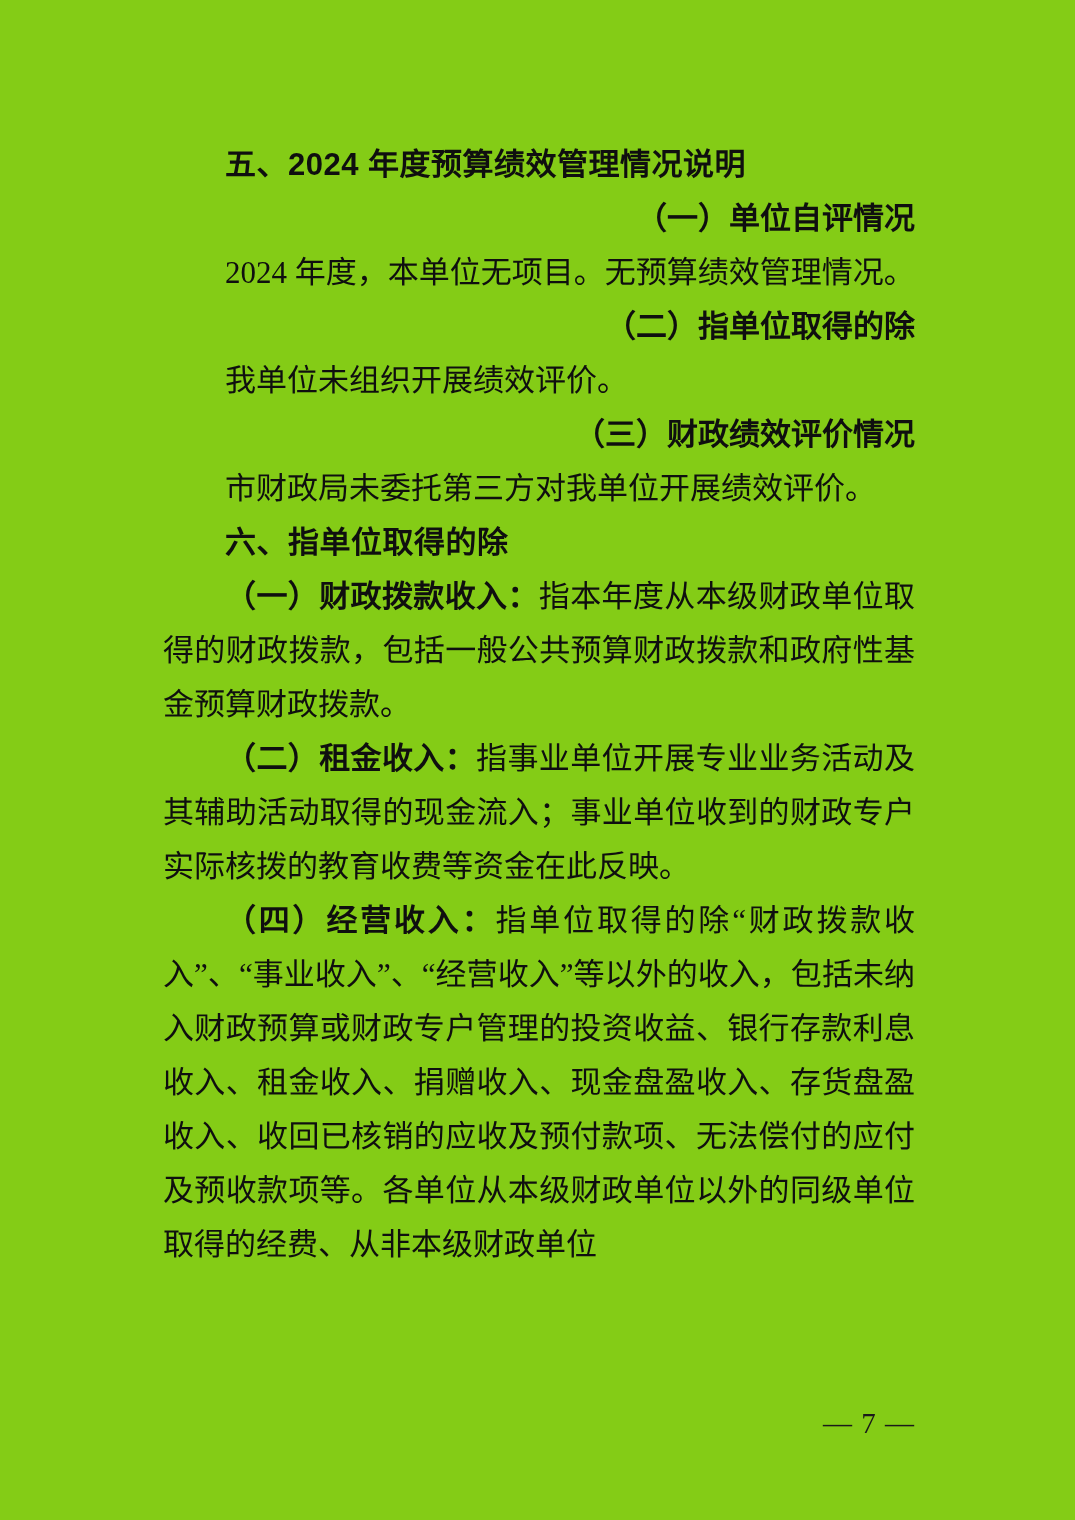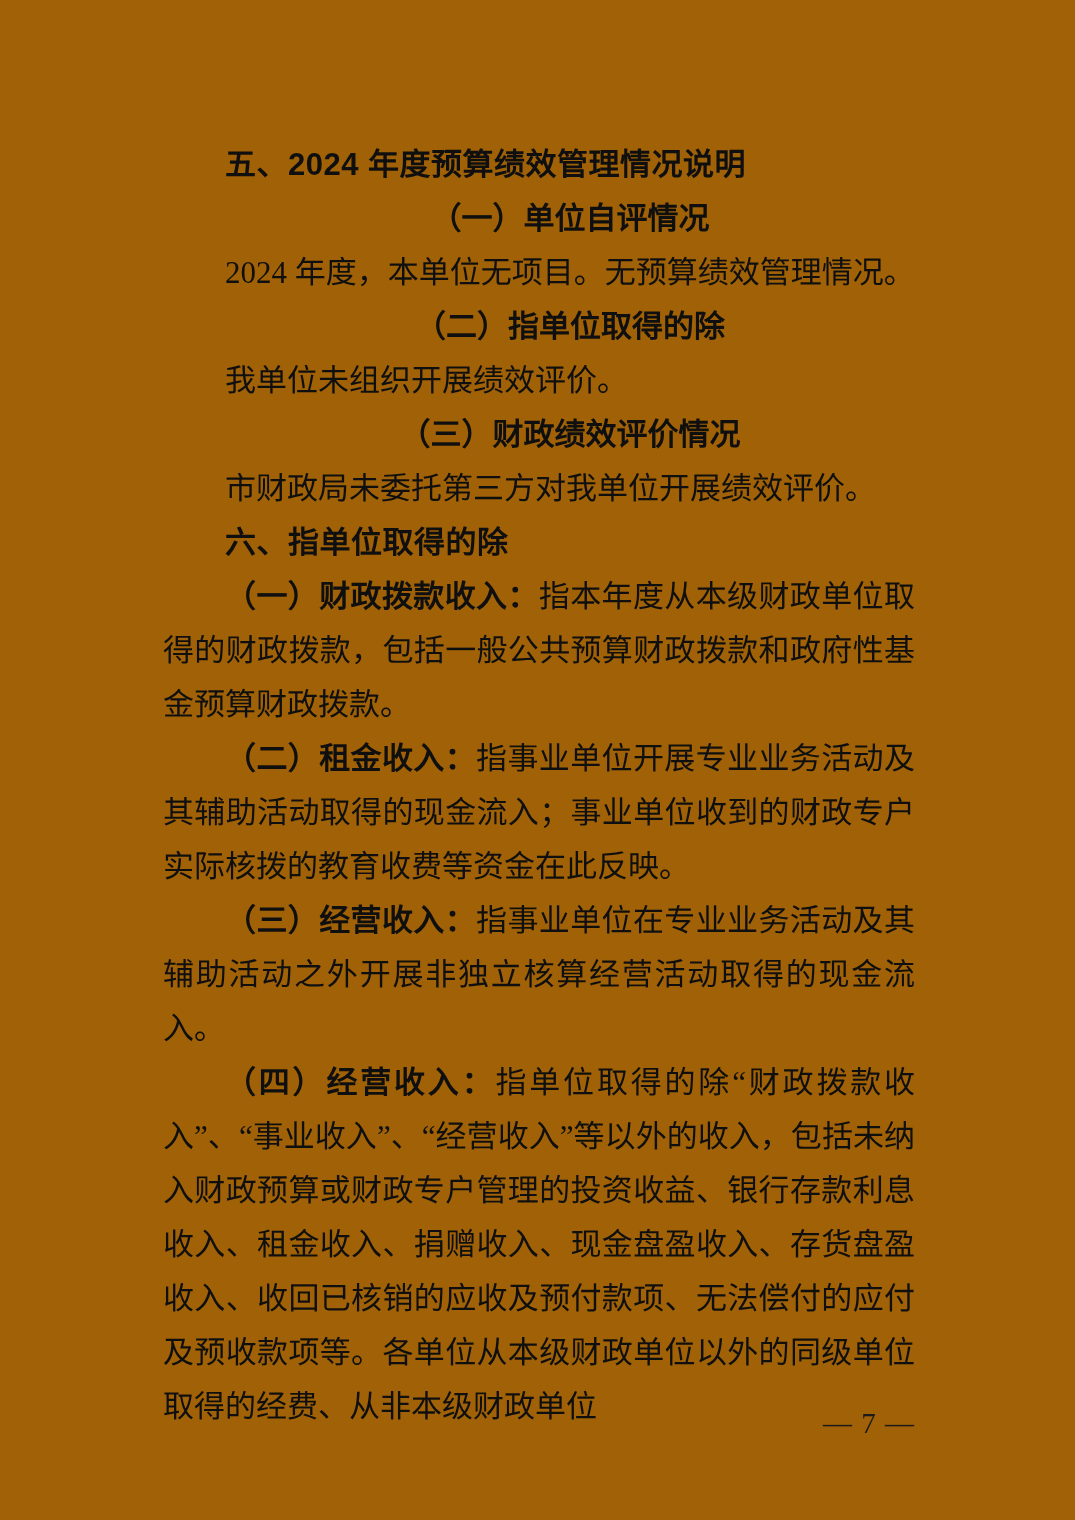--- a/index.html
+++ b/index.html
@@ -4,21 +4,21 @@
 <style>
   html, body {
     margin: 0;
     padding: 0;
     background: #ffffff;
   }
   .page {
     position: relative;
     width: 1075px;
     height: 1520px;
-    background: #a16207;
+    background: #84cc16;
     overflow: hidden;
     font-family: "Liberation Serif", "DejaVu Serif", serif;
     color: #0f0f0f;
   }
   .content {
     position: absolute;
     left: 163px;
     top: 138px;
     width: 752px;
     font-size: 31px;
@@ -31,21 +31,21 @@
     text-indent: 2em;
   }
   .heading {
     font-family: "Liberation Sans", "DejaVu Sans", sans-serif;
     font-weight: bold;
     text-align: left;
     letter-spacing: 0.5px;
   }
   .subheading {
     font-weight: bold;
-    text-align: center;
+    text-align: right;
   }
   .lead {
     font-weight: bold;
     margin-top: 23px;
   }
   .footer {
     position: absolute;
     left: 163px;
     top: 1406px;
     width: 752px;
@@ -64,20 +64,19 @@
     <p class="heading">五、2024 年度预算绩效管理情况说明</p>
     <p class="subheading">（一）单位自评情况</p>
     <p class="body-text">2024 年度，本单位无项目。无预算绩效管理情况。</p>
     <p class="subheading">（二）指单位取得的除</p>
     <p class="body-text">我单位未组织开展绩效评价。</p>
     <p class="subheading">（三）财政绩效评价情况</p>
     <p class="body-text">市财政局未委托第三方对我单位开展绩效评价。</p>
     <p class="heading">六、指单位取得的除</p>
     <p class="body-text term"><span class="lead">（一）财政拨款收入：</span><span>指本年度从本级财政单位取得的财政拨款，包括一般公共预算财政拨款和政府性基金预算财政拨款。</span></p>
     <p class="body-text term"><span class="lead">（二）租金收入：</span><span>指事业单位开展专业业务活动及其辅助活动取得的现金流入；事业单位收到的财政专户实际核拨的教育收费等资金在此反映。</span></p>
-    <p class="body-text term"><span class="lead">（三）经营收入：</span><span>指事业单位在专业业务活动及其辅助活动之外开展非独立核算经营活动取得的现金流入。</span></p>
     <p class="body-text term"><span class="lead">（四）经营收入：</span><span>指单位取得的除“财政拨款收入”、“事业收入”、“经营收入”等以外的收入，包括未纳入财政预算或财政专户管理的投资收益、银行存款利息收入、租金收入、捐赠收入、现金盘盈收入、存货盘盈收入、收回已核销的应收及预付款项、无法偿付的应付及预收款项等。各单位从本级财政单位以外的同级单位取得的经费、从非本级财政单位</span></p>
   </div>
 
   <div class="footer">
     <span>— 7 —</span>
   </div>
 </div>
 
 </body></html>

